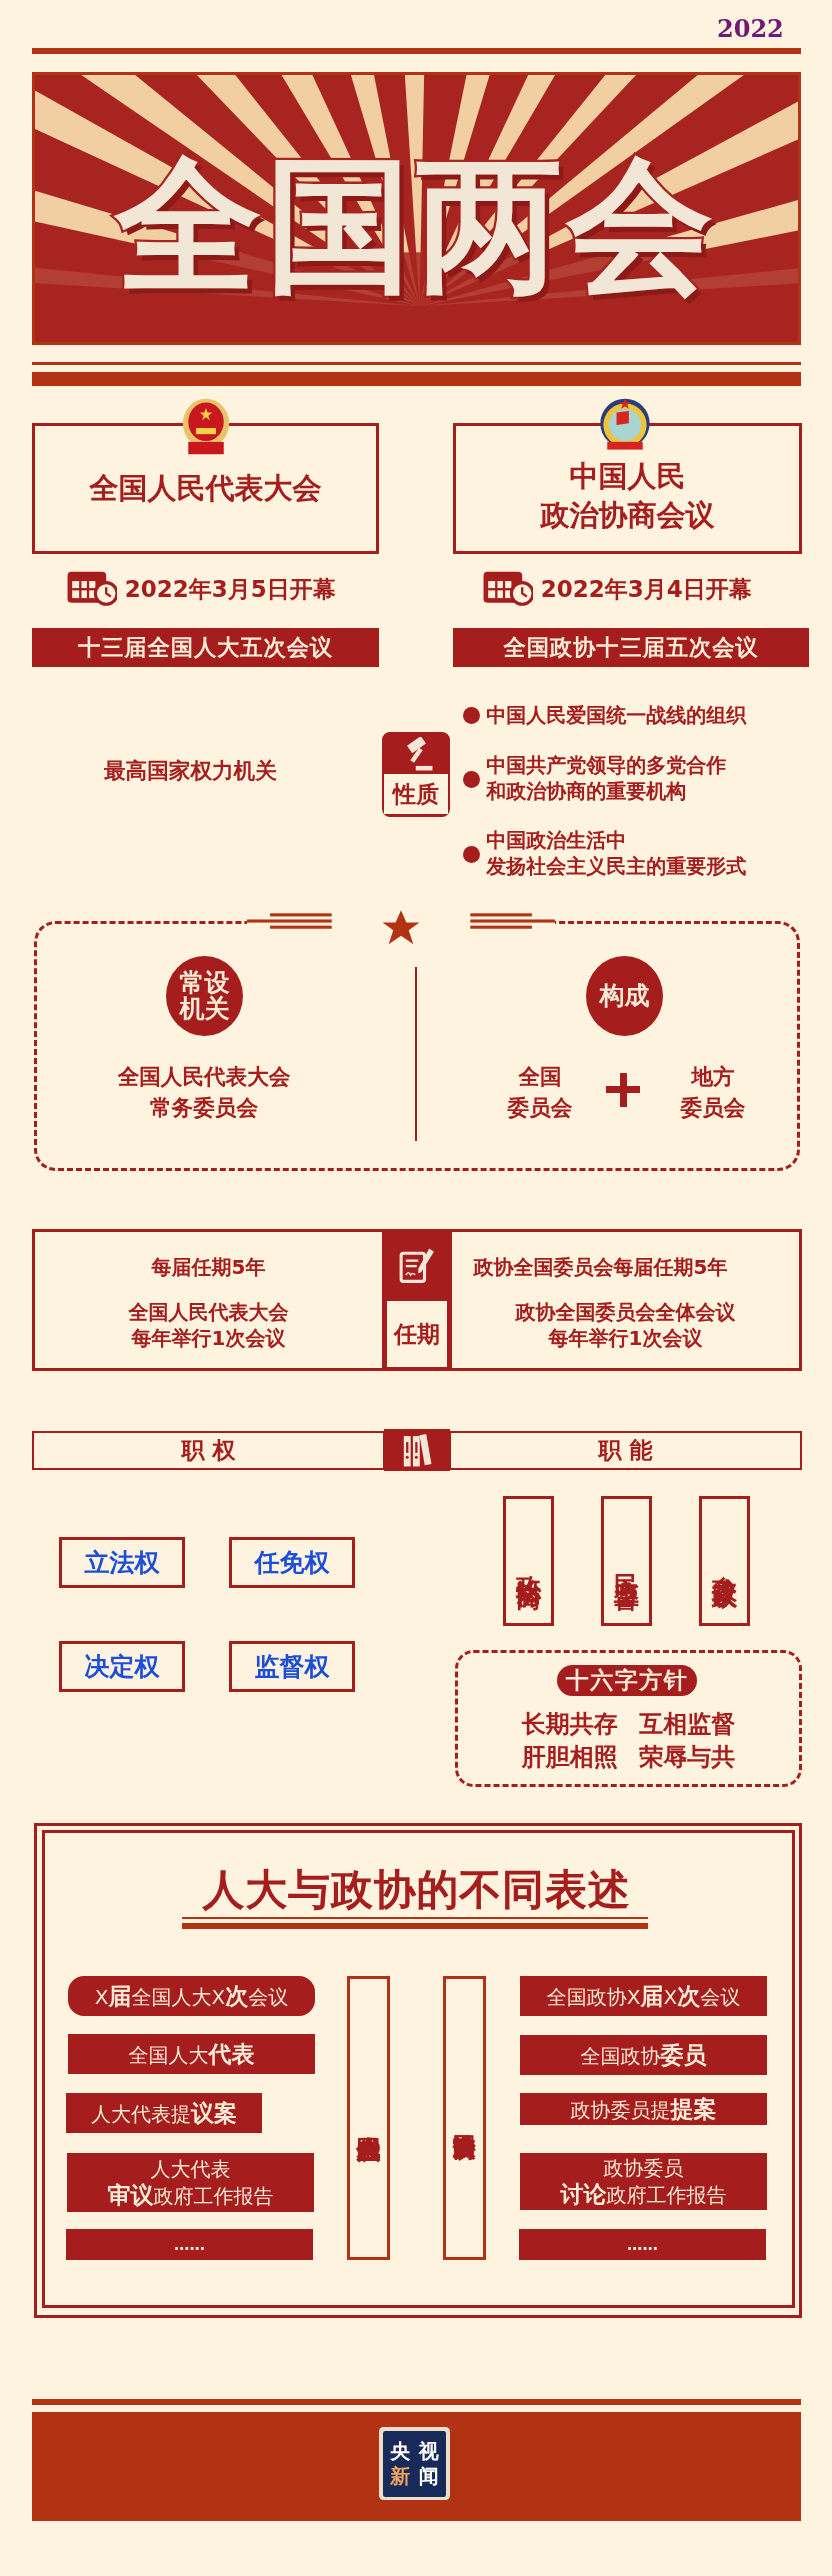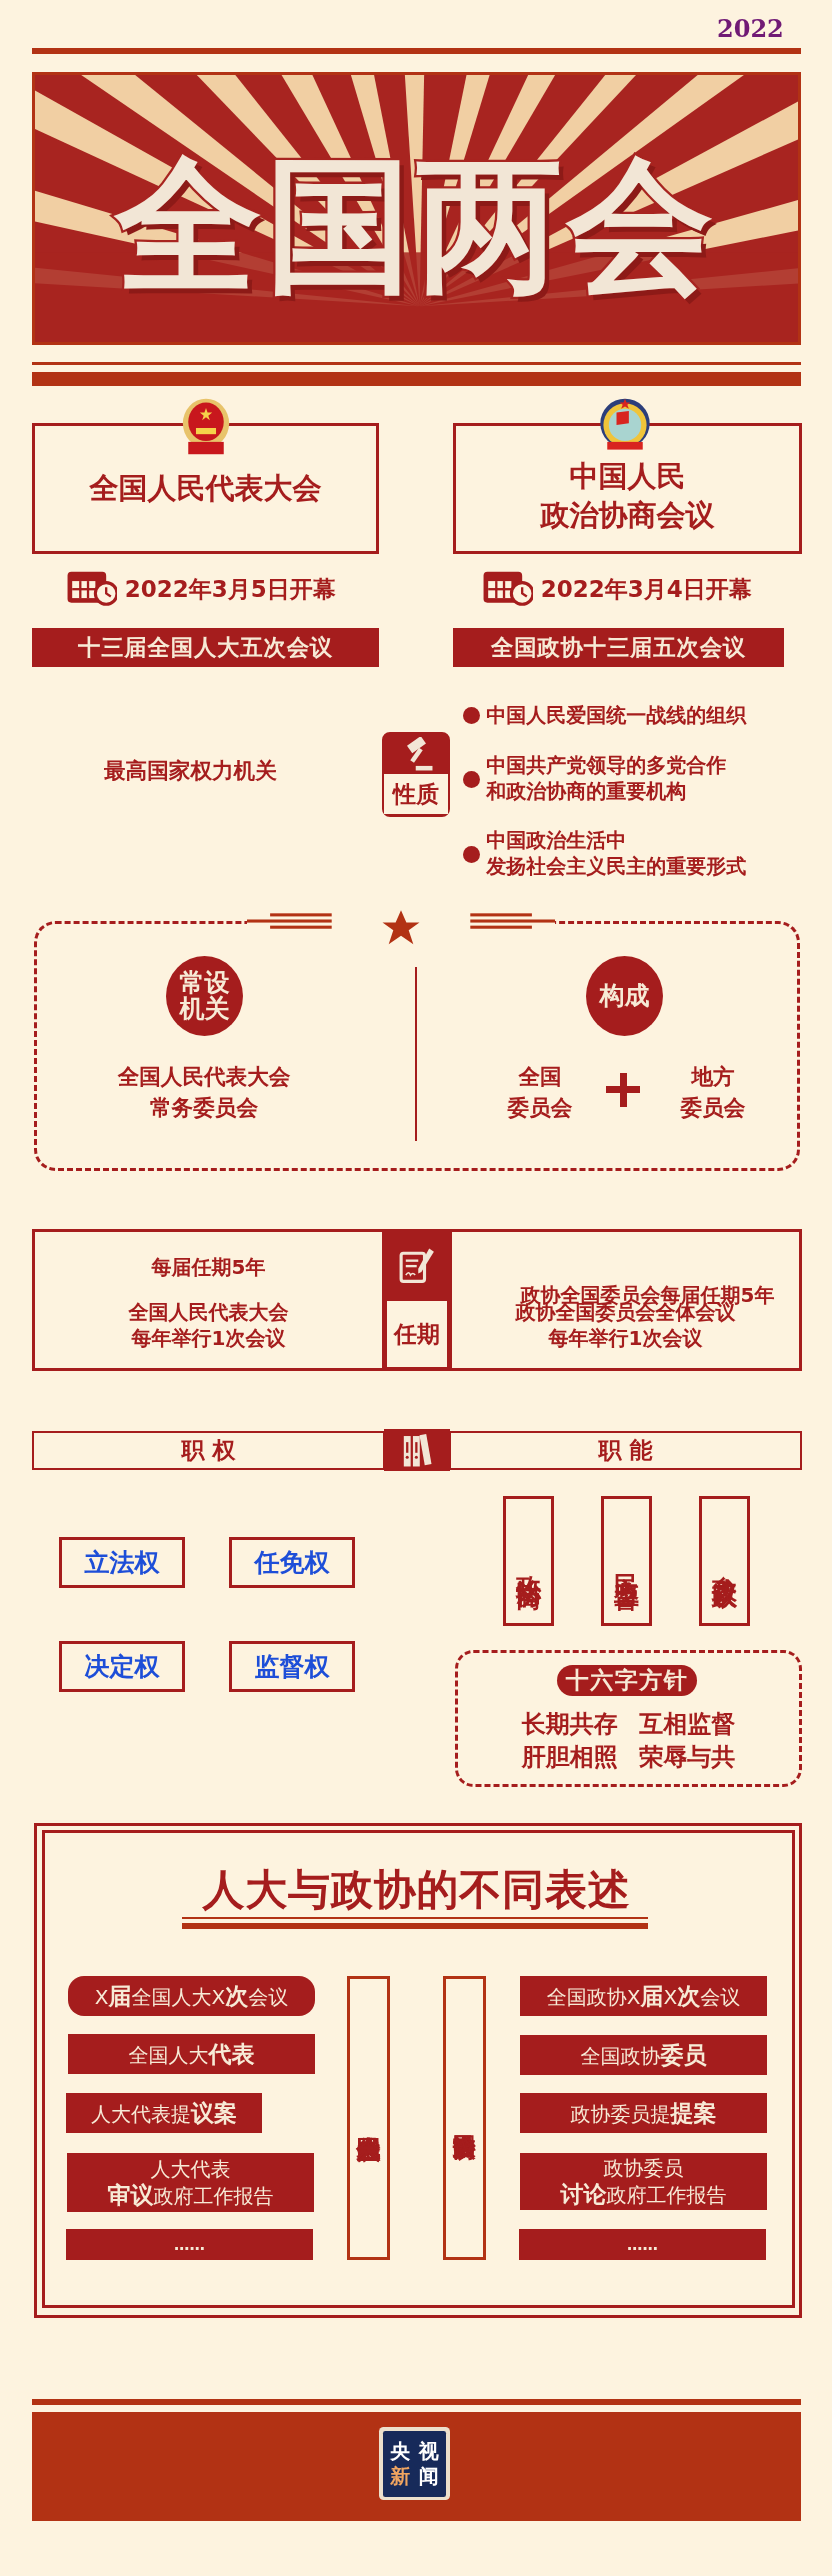--- a/index.html
+++ b/index.html
@@ -141,21 +141,21 @@
           <rect x="8" y="27" width="30" height="3"></rect>
         </g>
       <circle cx="52" cy="34" r="14" fill="#fdf3df" stroke="#a51d1d" stroke-width="4"></circle>
       <path d="M52 26 L52 34 L58 38" stroke="#a51d1d" stroke-width="3" fill="none"></path>
     </svg>
   </span>
   <span>2022年3月4日开幕</span>
 </div>
 
 <div class="abs red-bar" style="left:32px;top:628px;width:347px;height:39px;">十三届全国人大五次会议</div>
-<div class="abs red-bar" style="left:453px;top:628px;width:331px;height:39px;">全国政协十三届五次会议</div>
+<div class="abs red-bar" style="left:453px;top:628px;width:356px;height:39px;">全国政协十三届五次会议</div>
 
 <div class="abs nature-left" style="left:104px;top:756px;">最高国家权力机关</div>
 <div class="abs icon-tag" style="left:382px;top:732px;height:85px;border-radius:8px;">
   <div class="top" style="height:40px;">
     <svg width="39" height="35" viewBox="0 0 50 46">
       <g fill="#f2e6d6">
         <rect x="14" y="4" width="22" height="12" transform="rotate(-35 25 10)"></rect>
         <rect x="22" y="14" width="6" height="20" transform="rotate(35 25 24)"></rect>
         <rect x="24" y="38" width="22" height="6"></rect>
       </g>
@@ -240,21 +240,21 @@
       <polygon points="40,2 46,6 30,32 26,34 26,28" fill="#f2e6d6"></polygon>
     </svg>
   </div>
   <div class="bottom" style="height:66px;">任期</div>
 </div>
 <div class="abs term-text" style="left:32px;top:1254px;width:353px;">每届任期5年</div>
 <div class="abs term-text" style="left:32px;top:1299px;width:353px;">
   <div>全国人民代表大会</div>
   <div>每年举行1次会议</div>
 </div>
-<div class="abs term-text" style="left:471px;top:1254px;width:353px;margin-top:28px;">政协全国委员会每届任期5年</div>
+<div class="abs term-text" style="left:424px;top:1254px;width:353px;">政协全国委员会每届任期5年</div>
 <div class="abs term-text" style="left:449px;top:1299px;width:353px;">
   <div>政协全国委员会全体会议</div>
   <div>每年举行1次会议</div>
 </div>
 
 <div class="abs" style="left:32px;top:1431px;width:353px;height:39px;border:2.3px solid #a51d1d;display:flex;align-items:center;justify-content:center;font-weight:bold;font-size:23px;">职 权</div>
 <div class="abs" style="left:449px;top:1431px;width:353px;height:39px;border:2.3px solid #a51d1d;display:flex;align-items:center;justify-content:center;font-weight:bold;font-size:23px;">职 能</div>
 <div class="abs" style="left:384px;top:1429px;width:66px;height:42px;background:#a51d1d;display:flex;align-items:center;justify-content:center;">
   <svg width="31" height="35" viewBox="0 0 40 46">
     <g fill="#f2e6d6">
@@ -317,21 +317,21 @@
 
 <div class="abs vert-name" style="left:347px;top:1976px;width:43px;height:284px;">全国人民代表大会</div>
 <div class="abs vert-name" style="left:443px;top:1976px;width:43px;height:284px;font-size:22.4px;">中国人民政治协商会议</div>
 
 <div class="abs expr-bar" style="left:520px;top:1976px;width:247px;height:40px;">
   <div><span>全国政协X</span><b>届</b><span>X</span><b>次</b><span>会议</span></div>
 </div>
 <div class="abs expr-bar" style="left:520px;top:2035px;width:247px;height:40px;">
   <div><span>全国政协</span><b>委员</b></div>
 </div>
-<div class="abs expr-bar" style="left:520px;top:2093px;width:247px;height:40px;">
+<div class="abs expr-bar" style="left:520px;top:2093px;width:247px;height:32px;">
   <div><span>政协委员提</span><b>提案</b></div>
 </div>
 <div class="abs expr-bar" style="left:520px;top:2153px;width:247px;height:57px;">
   <div>政协委员</div>
   <div><b>讨论</b><span>政府工作报告</span></div>
 </div>
 <div class="abs expr-bar" style="left:519px;top:2229px;width:247px;height:31px;">
   <b style="font-size:15.4px;">……</b>
 </div>
 

